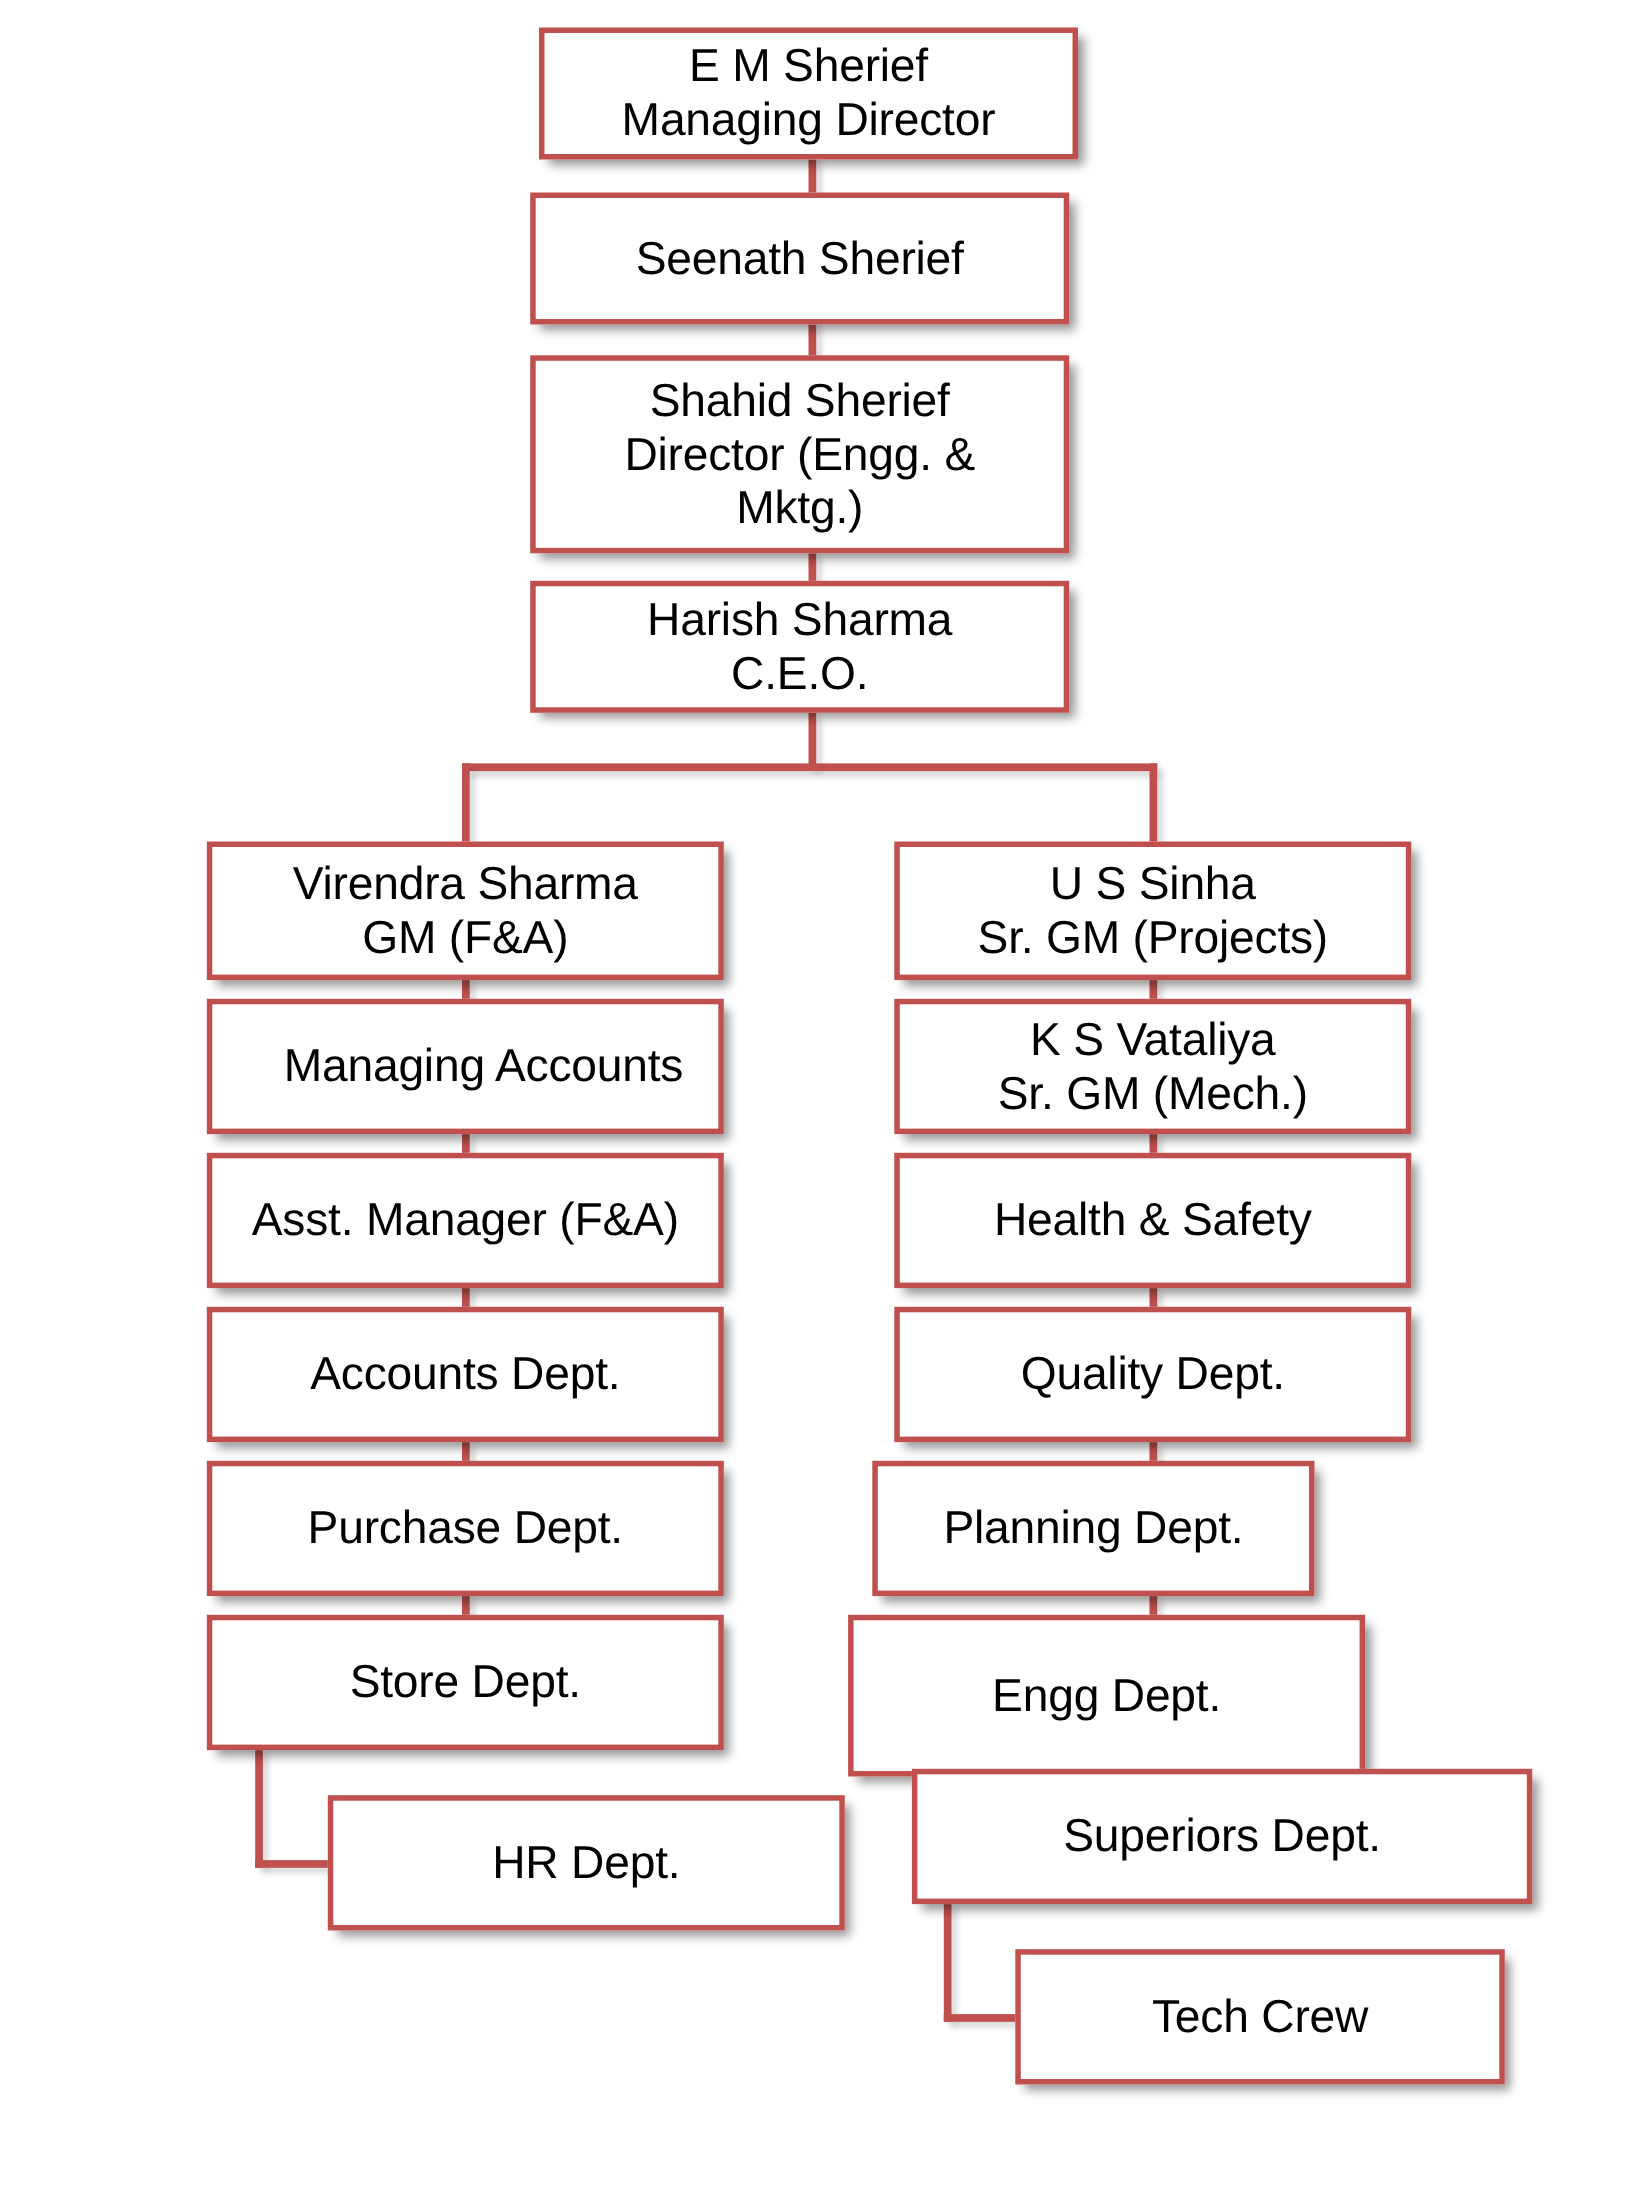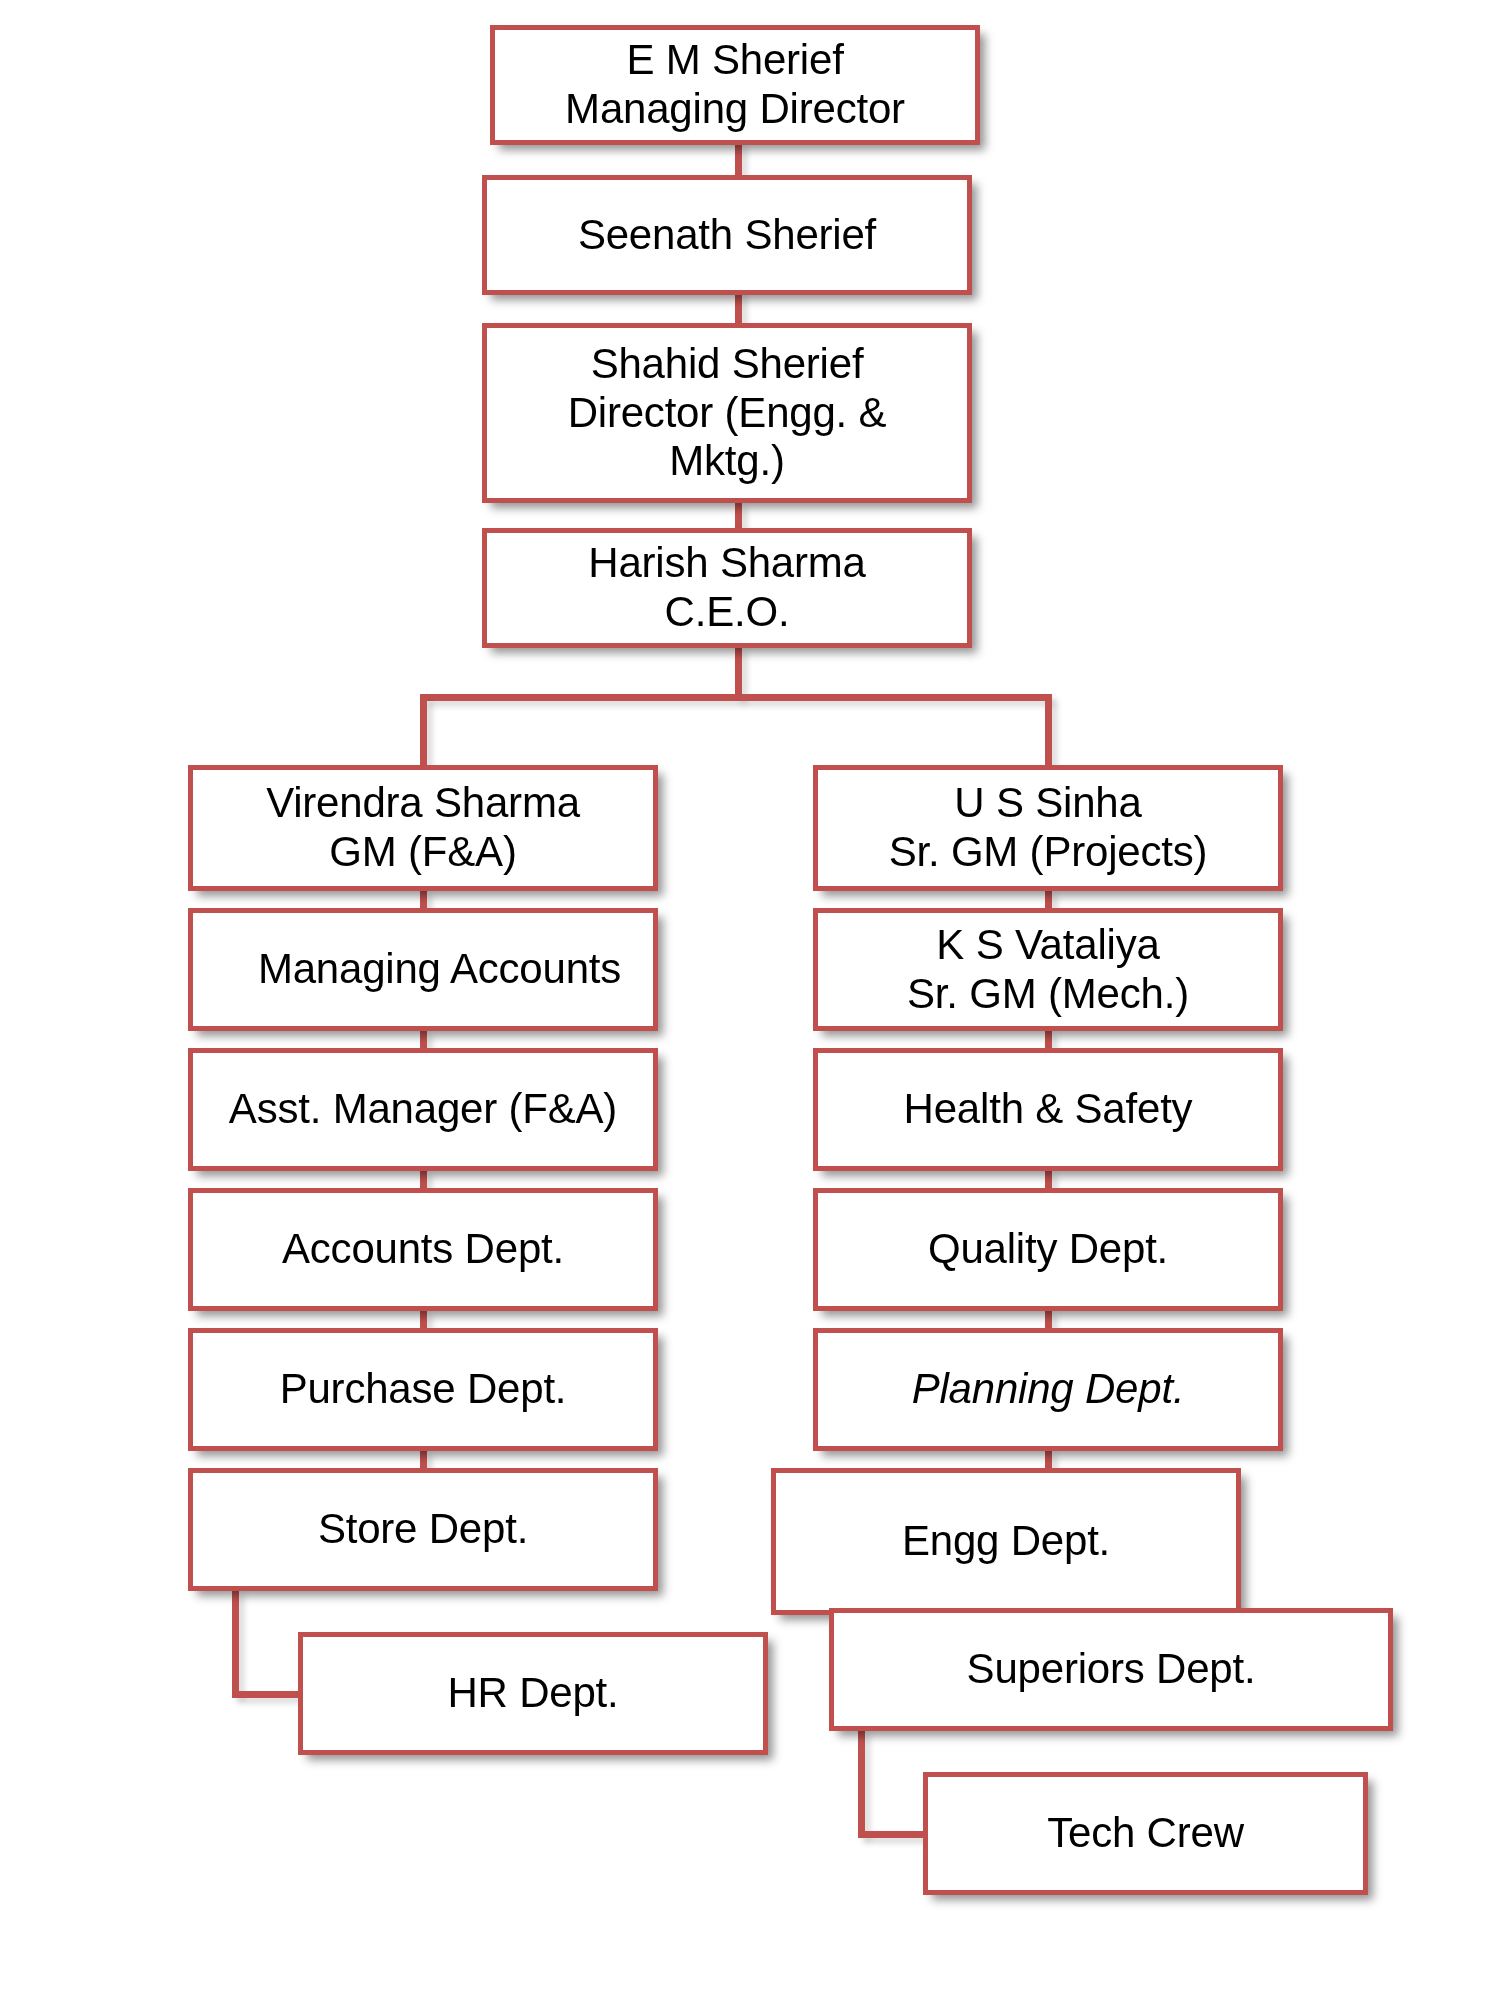--- a/index.html
+++ b/index.html
@@ -144,21 +144,21 @@
   </div>
 
   <div class="node" style="left:813px; top:1048px; width:470px; height:123px;">
     <span class="line">Health &amp; Safety</span>
   </div>
 
   <div class="node" style="left:813px; top:1188px; width:470px; height:123px;">
     <span class="line">Quality Dept.</span>
   </div>
 
-  <div class="node" style="left:813px; top:1328px; width:470px; height:123px;font-style:italic;">
+  <div class="node" style="left:793px; top:1328px; width:402px; height:123px;">
     <span class="line">Planning Dept.</span>
   </div>
 
   <div class="node" style="left:771px; top:1468px; width:470px; height:147px;">
     <span class="line">Engg Dept.</span>
   </div>
 
   <div class="node" style="left:813px; top:1608px; width:564px; height:123px;margin-left:16px;">
     <span class="line">Superiors Dept.</span>
   </div>

